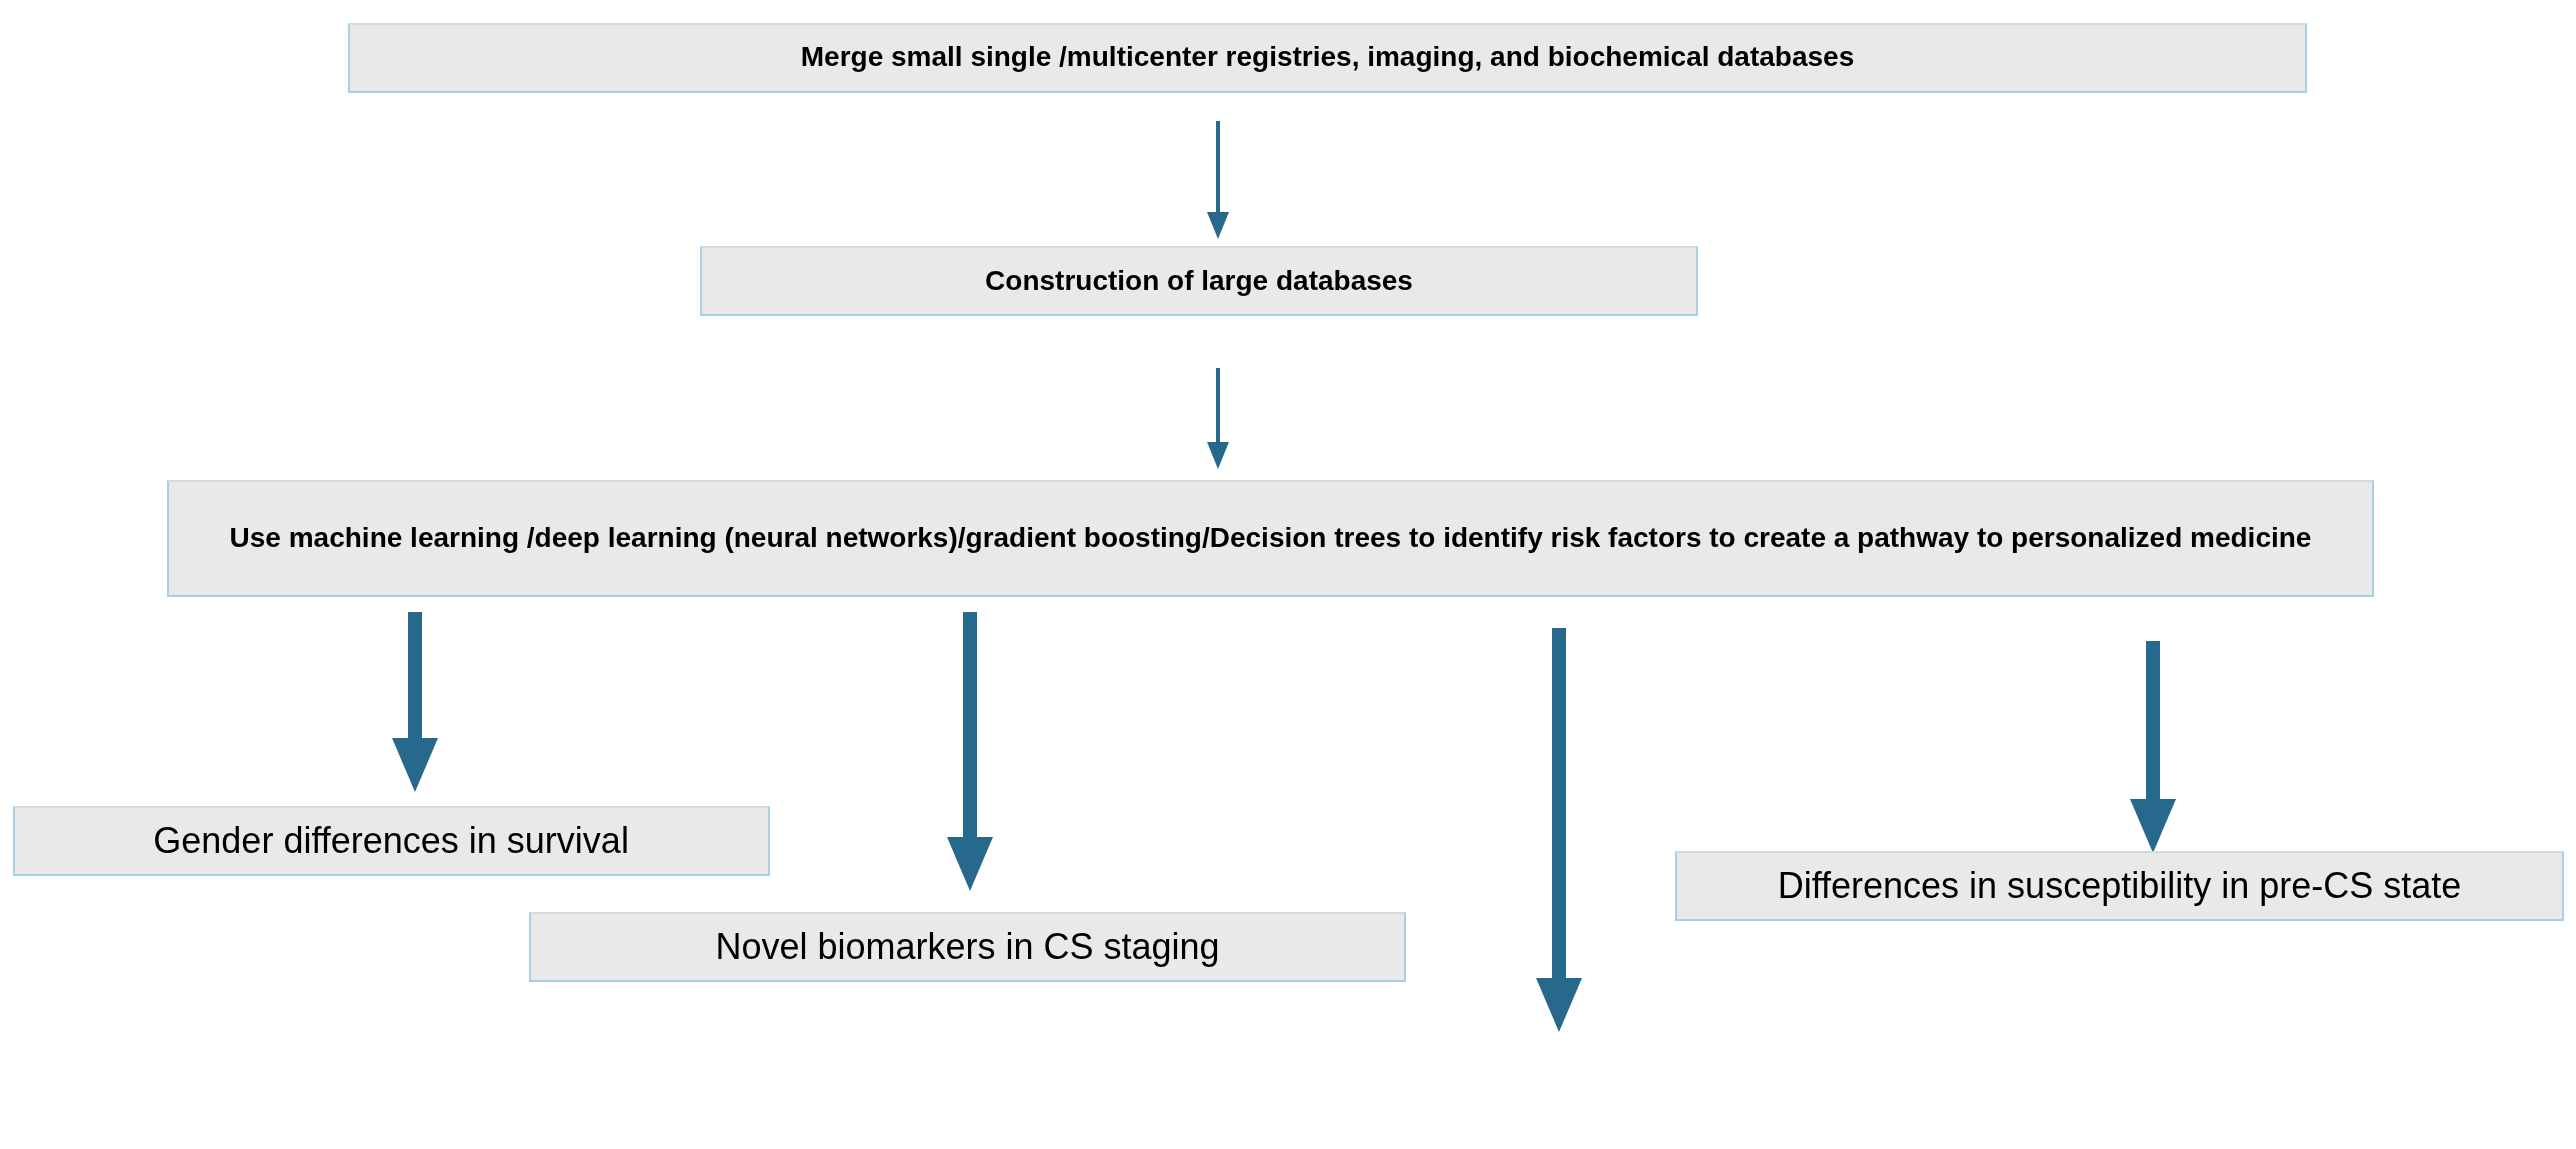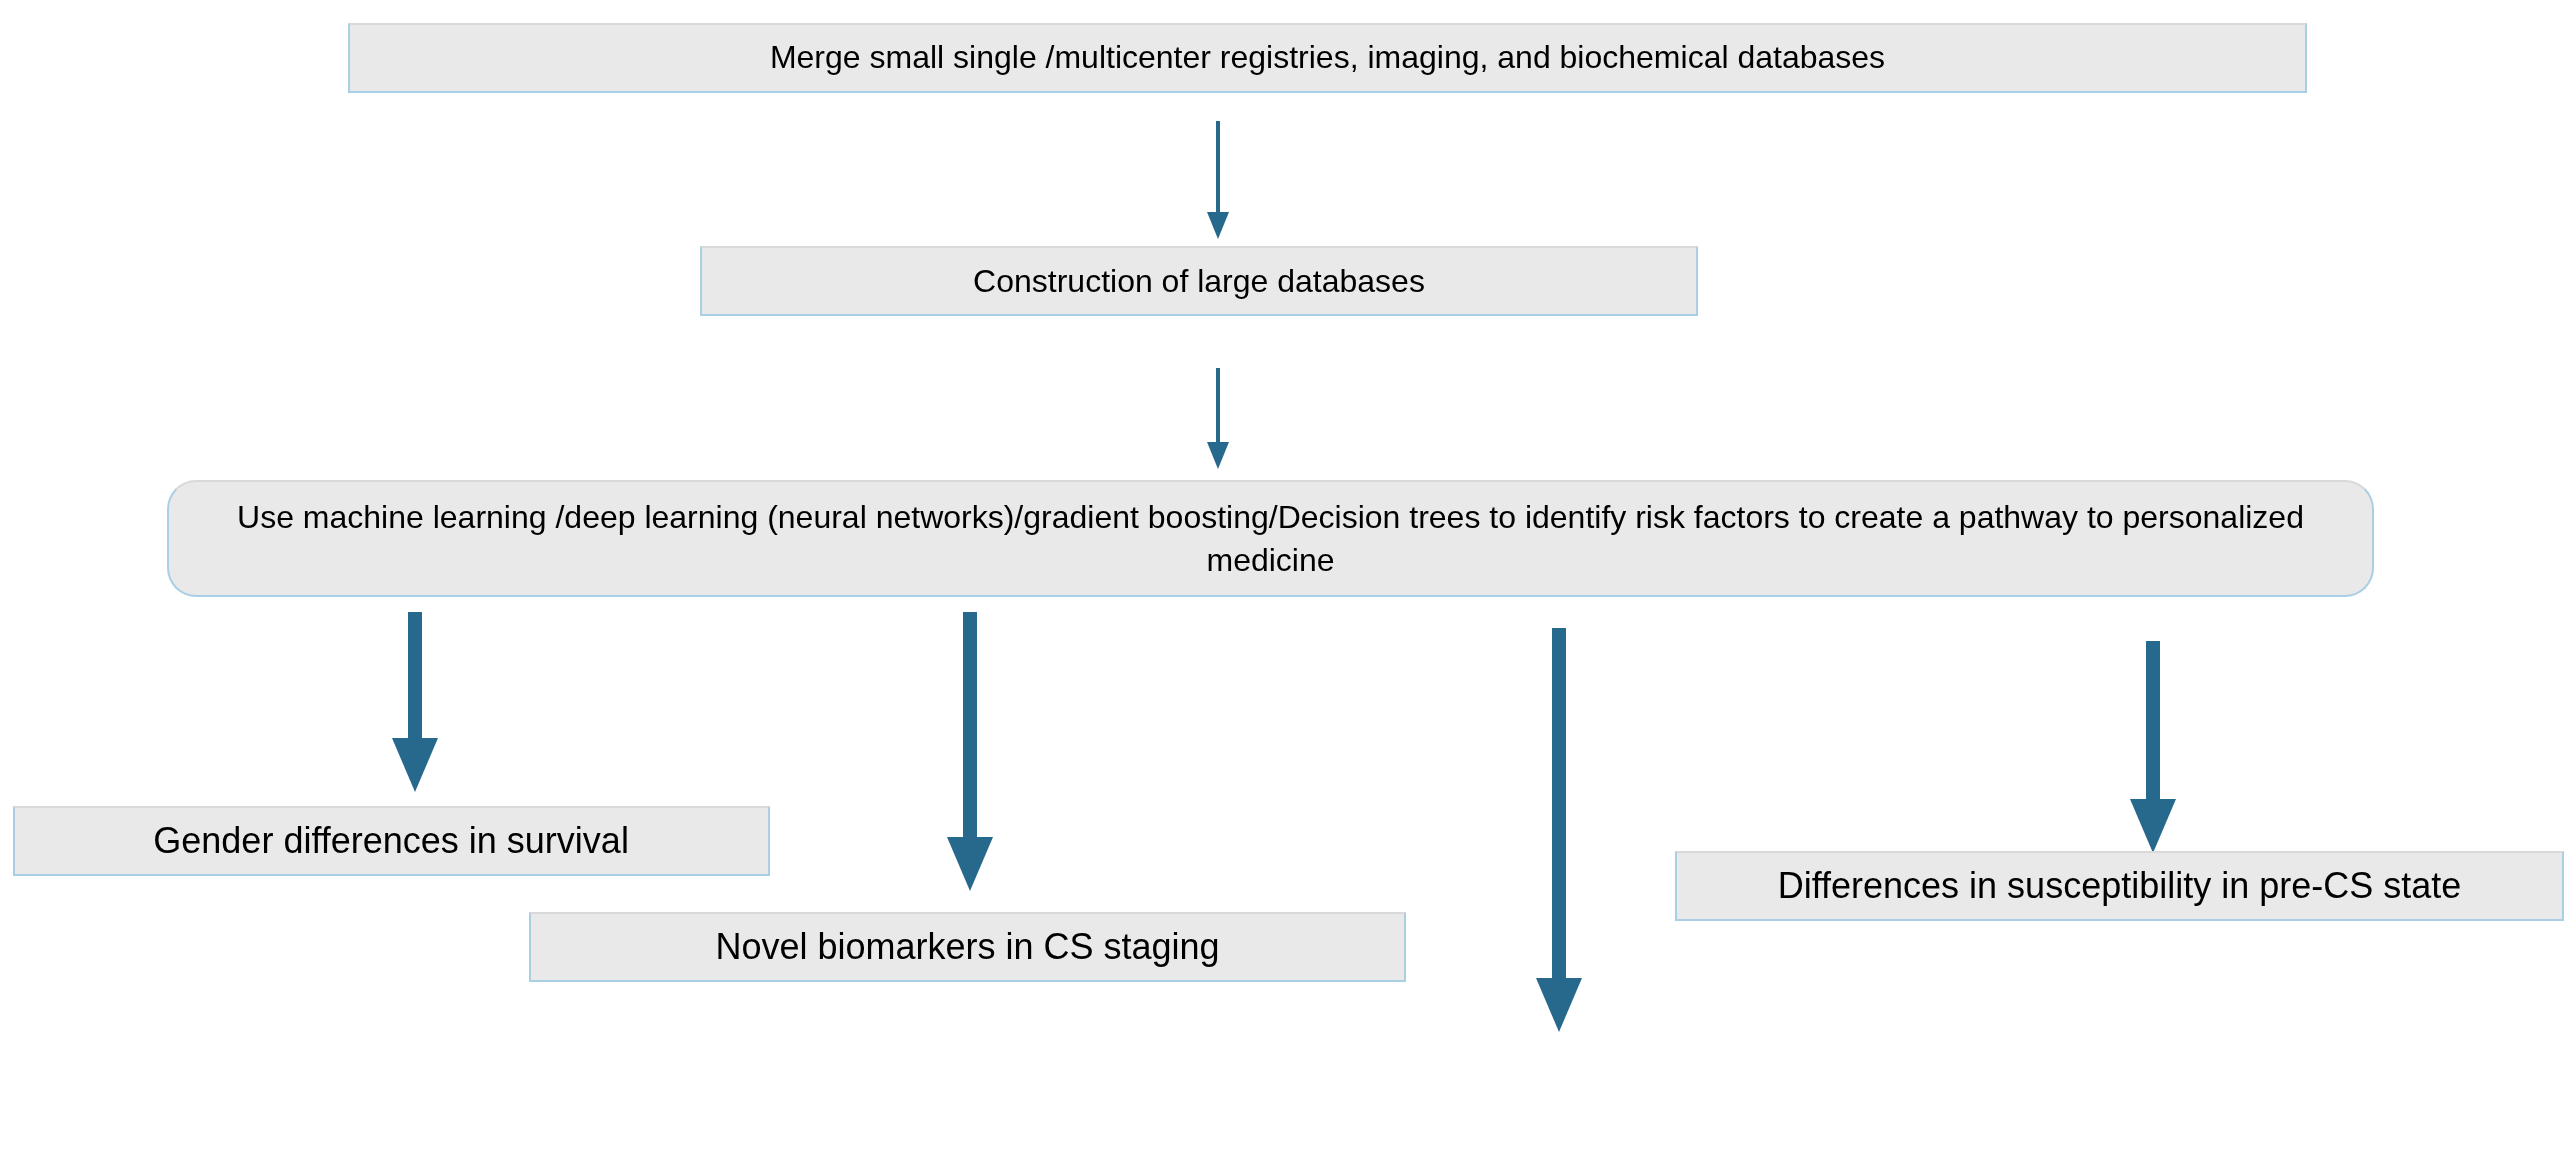--- a/index.html
+++ b/index.html
@@ -25,21 +25,21 @@
     border-top-color:#d9d9d9;
     color:var(--text);
     display:flex;
     align-items:center;
     justify-content:center;
     text-align:center;
     font-size:36px;
     line-height:1.32;
     padding:3.6px 27px;
   }
-  .node.bold{font-weight:normal;font-size:32px;}
+  .node.bold{font-weight:bold;font-size:28px;}
   .arrow{
     position:absolute;
     display:flex;
     flex-direction:column;
     align-items:center;
   }
   .arrow .stem{background:var(--arrow);}
   .arrow .head{
     width:0;height:0;
     border-left-style:solid;
@@ -66,21 +66,21 @@
     <div class="head"></div>
   </div>
 
   <div class="node bold" style="left:700px; top:246px; width:998px; height:70px;">Construction of large databases</div>
 
   <div class="arrow thin" style="left:1207px; top:368px; height:101px;">
     <div class="stem" style="height:74px;"></div>
     <div class="head"></div>
   </div>
 
-  <div class="node bold" style="left:167px; top:480px; width:2207px; height:117px; padding:3.6px 36px;border-radius:29px;">Use machine learning /deep learning (neural networks)/gradient boosting/Decision trees to identify risk factors to create a pathway to personalized medicine</div>
+  <div class="node bold" style="left:167px; top:480px; width:2207px; height:117px; padding:3.6px 36px;">Use machine learning /deep learning (neural networks)/gradient boosting/Decision trees to identify risk factors to create a pathway to personalized medicine</div>
 
   <div class="arrow thick" style="left:392px; top:612px; height:180px;">
     <div class="stem" style="height:126px;"></div>
     <div class="head"></div>
   </div>
 
   <div class="arrow thick" style="left:947px; top:612px; height:279px;">
     <div class="stem" style="height:225px;"></div>
     <div class="head"></div>
   </div>

